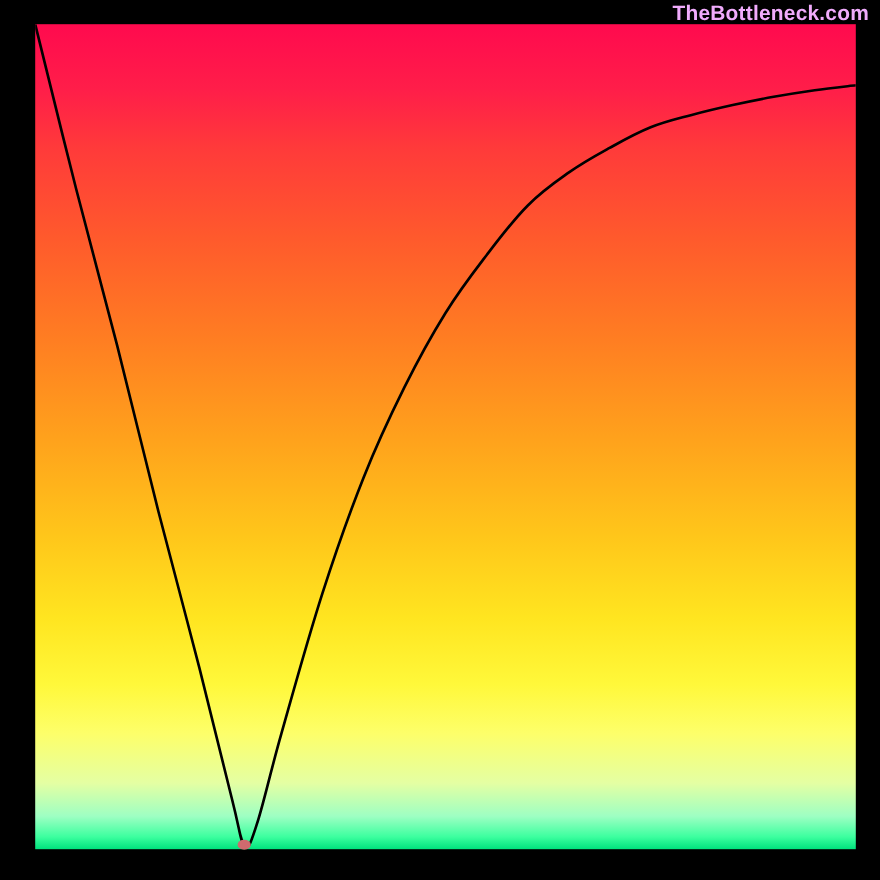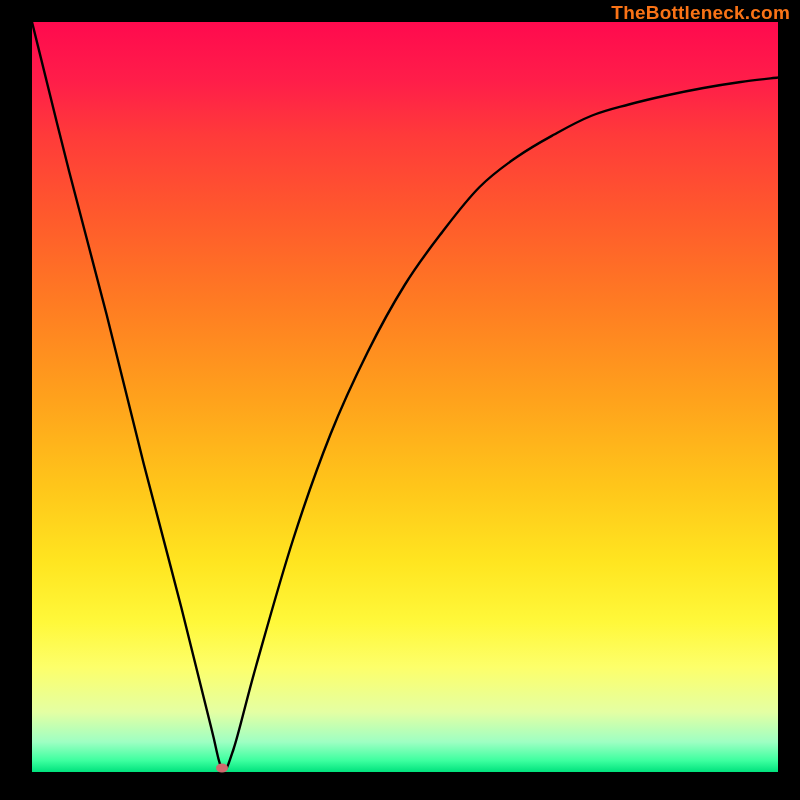--- a/index.html
+++ b/index.html
@@ -22,21 +22,21 @@
     width: 746px;
     height: 750px;
   }
   .attribution {
     position: absolute;
     top: 2px;
     right: 10px;
     font-family: Arial, Helvetica, sans-serif;
     font-size: 19px;
     font-weight: 600;
-    color: #f97316;
+    color: #f0abfc;
     letter-spacing: 0.2px;
   }
   .gradient-bg {
     position: absolute;
     inset: 0;
     background: linear-gradient(
       to bottom,
       #ff0a4e 0%,
       #ff1e49 8%,
       #ff3a3a 15%,

